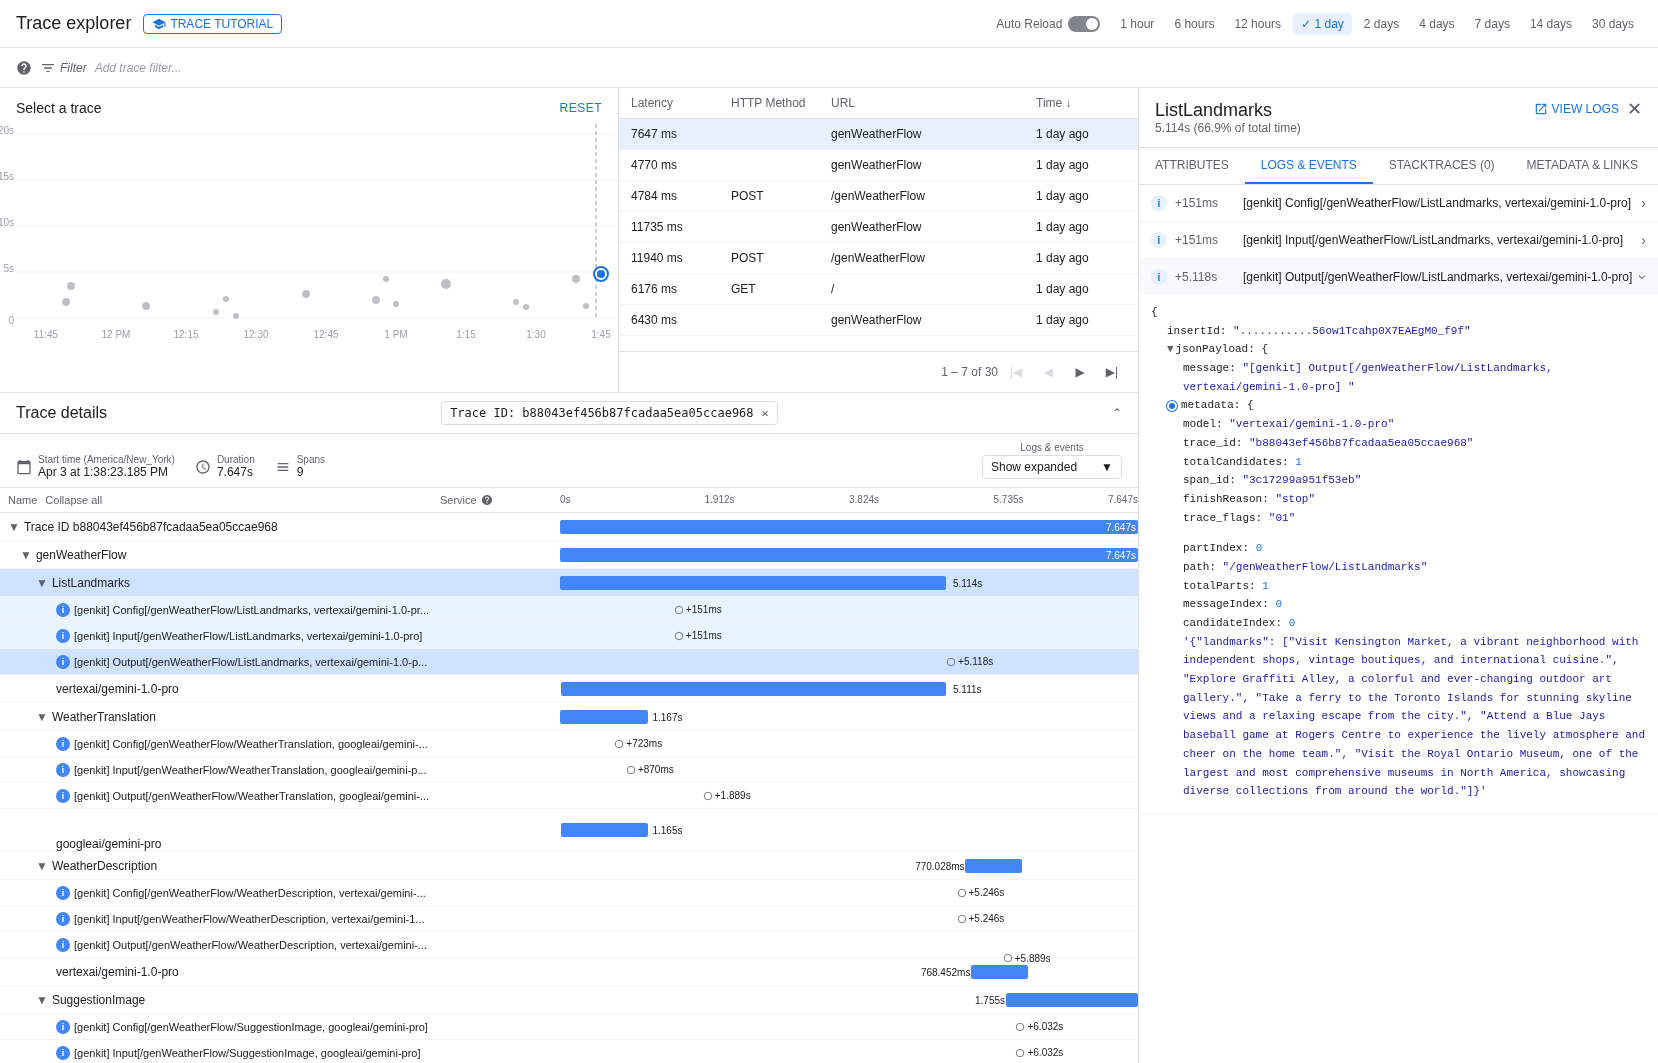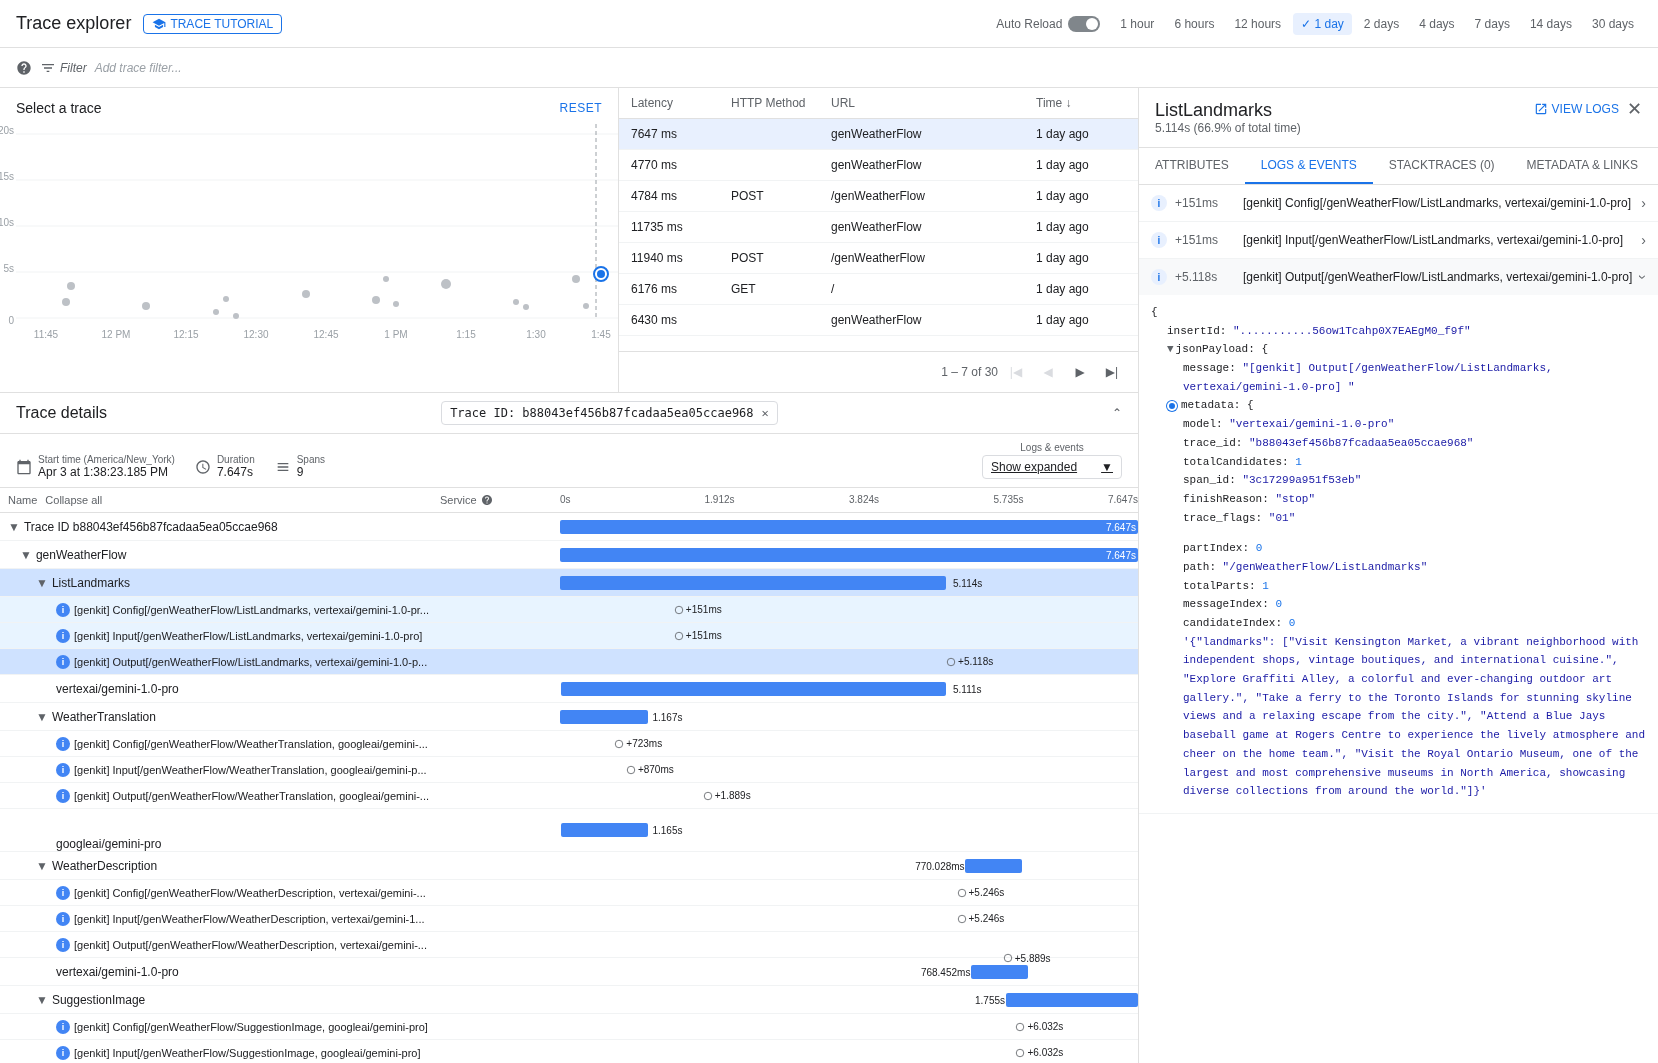--- a/index.html
+++ b/index.html
@@ -241,21 +241,21 @@
               <path d="M4 6h16v2H4zm0 5h16v2H4zm0 5h16v2H4z"></path>
             </svg>
           <div>
             <div style="font-size:10px; color:#5f6368;">Spans</div>
             <div style="font-size:12px; font-weight:500;">9</div>
           </div>
         </div>
 
         <div style="margin-left:auto; display:flex; flex-direction:column; gap:2px;">
           <div style="font-size:10px; color:#5f6368; text-align:center;">Logs &amp; events</div>
-          <div style="display:flex; align-items:center; gap:14px; border:1px solid #dadce0; border-radius:4px; padding:4px 8px; font-size:12px; cursor:pointer; background:white; min-width:140px; justify-content:space-between;text-decoration:underline;">
+          <div style="display:flex; align-items:center; gap:14px; border:1px solid #dadce0; border-radius:4px; padding:4px 8px; font-size:12px; cursor:pointer; background:white; min-width:140px; justify-content:space-between;">
             <span>Show expanded</span>
             <span>▼</span>
           </div>
         </div>
       </div>
 
       <div style="flex:1; overflow:auto;">
 
         <div style="display:flex; border-bottom:1px solid #e0e0e0; font-size:11px; color:#5f6368; font-weight:500; padding:6px 0; position:sticky; top:0; background:#fff; z-index:10;">
           <div style="width:440px; padding-left:8px; display:flex; align-items:center; gap:8px;">

